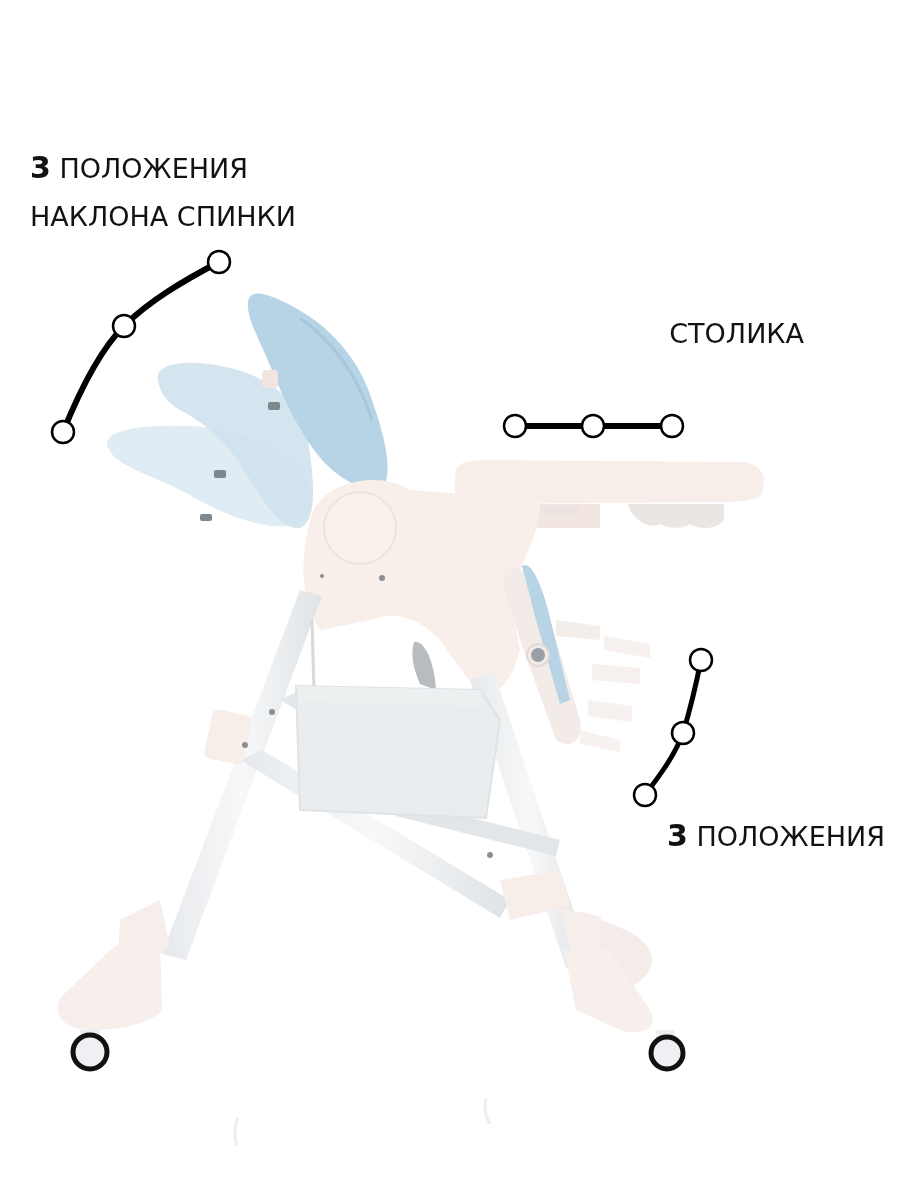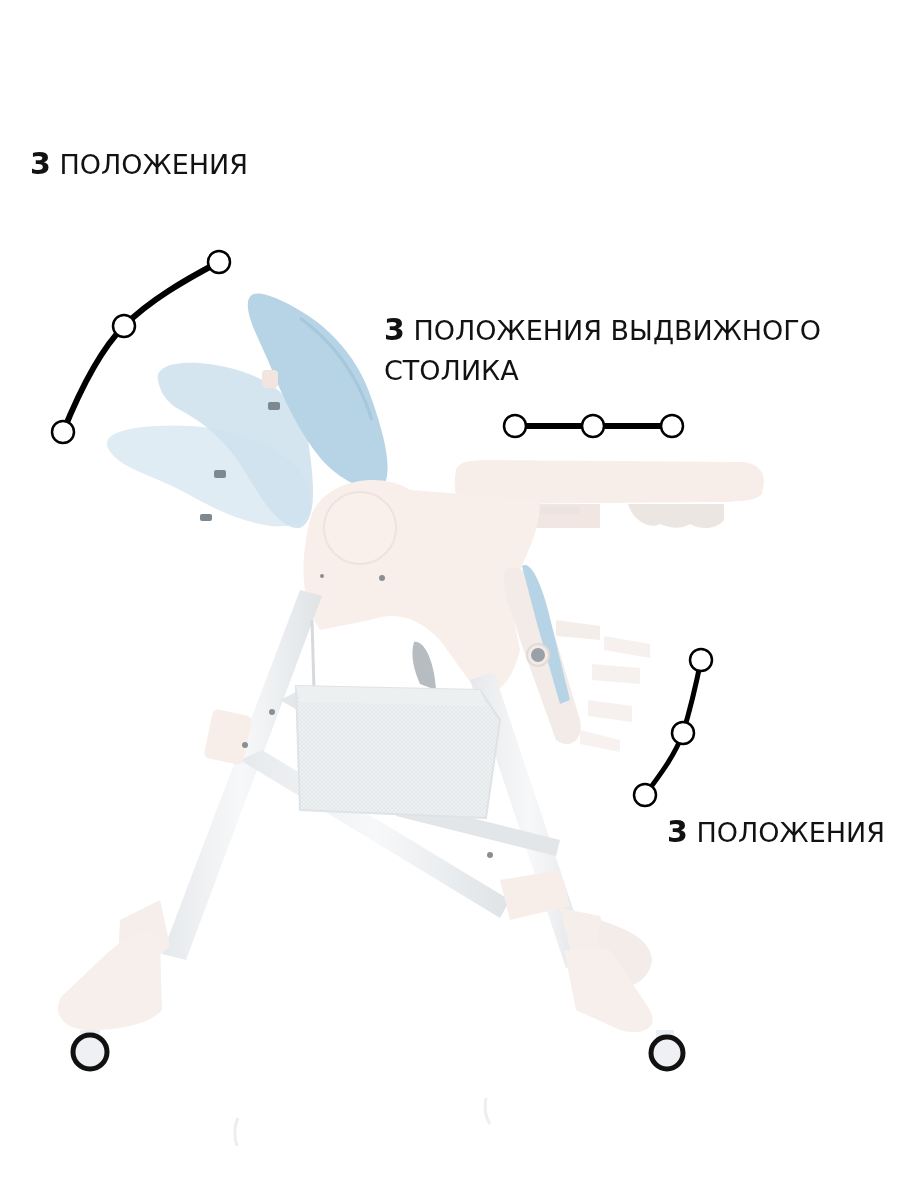--- a/index.html
+++ b/index.html
@@ -1,23 +1,23 @@
 <!DOCTYPE html>
 <html><head>
   <meta charset="utf-8">
   <style>
     html, body { margin: 0; padding: 0; background: #ffffff; }
     body { width: 900px; height: 1200px; position: relative; overflow: hidden;
            font-family: "DejaVu Sans", "Liberation Sans", sans-serif; color: #111; }
-    .label { position: absolute; font-size: 27px; line-height: 40px; letter-spacing: 0px; color: #121212; }
+    .label { position: absolute; font-size: 27px; line-height: 48px; letter-spacing: 0px; color: #121212; }
     .label .num { font-weight: bold; font-size: 30px; }
     .label .line { display: block; white-space: nowrap; }
     #label-backrest { left: 30px; top: 144px; }
     #label-tray { left: 384px; top: 310px; text-align: center; width: 420px; }
-    #label-tray .line2 { display: block; text-align: left; padding-left: 0px; }
+    #label-tray .line2 { display: block; text-align: right; padding-left: 0px; }
     #label-footrest { left: 667px; top: 812px; }
     svg.scene { position: absolute; left: 0; top: 0; }
   </style>
 </head>
 <body>
 
 <svg class="scene" width="900" height="1200" viewBox="0 0 900 1200" xmlns="http://www.w3.org/2000/svg">
   <defs>
     <linearGradient id="legGrad" x1="0" x2="1" y1="0" y2="0">
       <stop offset="0" stop-color="#e6e9ec"></stop>
@@ -128,27 +128,24 @@
     <circle cx="683" cy="733" r="11" fill="#fff" stroke="#000" stroke-width="2.5"></circle>
     <circle cx="701" cy="660" r="11" fill="#fff" stroke="#000" stroke-width="2.5"></circle>
   </g>
 </svg>
 
 <div class="label" id="label-backrest">
   <span class="line">
     <span class="num">3</span>
     <span>ПОЛОЖЕНИЯ</span>
   </span>
+  <span class="line">НАКЛОНА СПИНКИ</span>
 </div>
 
 <div class="label" id="label-tray">
-  <span class="line">
-    <span class="num">3</span>
-    <span>ПОЛОЖЕНИЯ ВЫДВИЖНОГО</span>
-  </span>
   <span class="line line2">СТОЛИКА</span>
 </div>
 
 <div class="label" id="label-footrest">
   <span class="line">
     <span class="num">3</span>
     <span>ПОЛОЖЕНИЯ</span>
   </span>
 </div>
 

